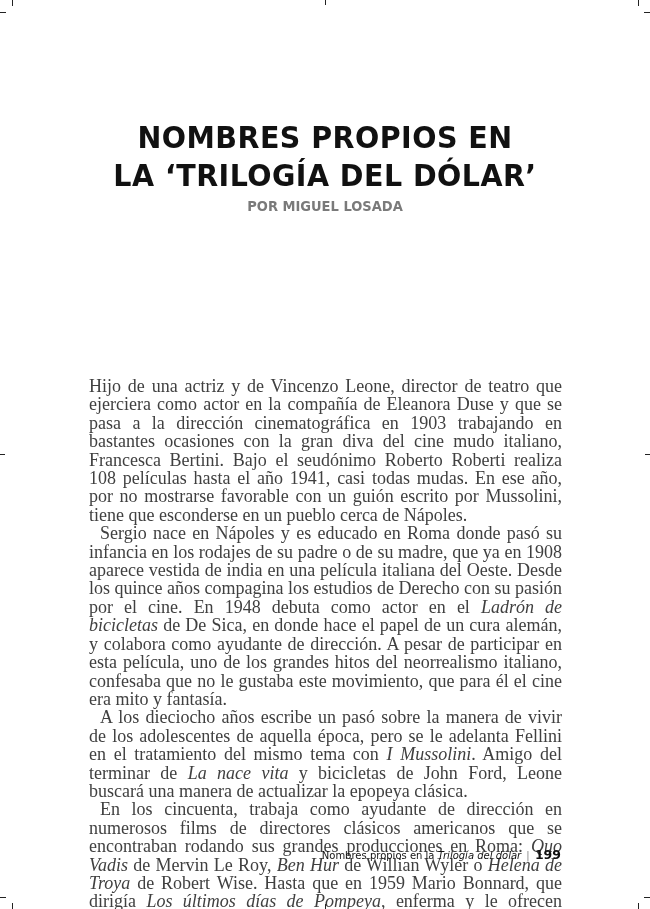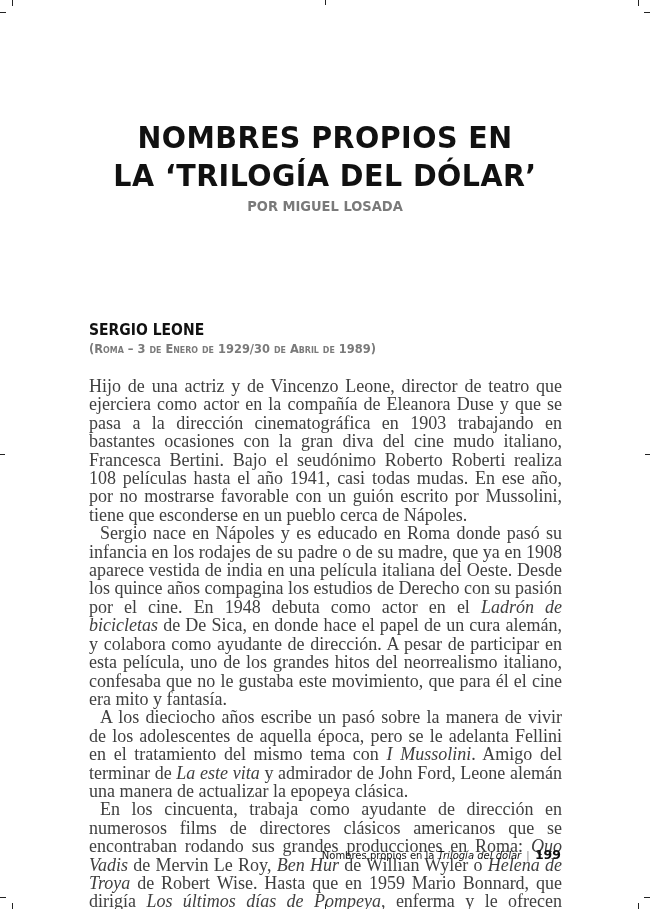--- a/index.html
+++ b/index.html
@@ -58,29 +58,25 @@
   <div class="mark" style="left:325px;top:904px;width:1px;height:5px;"></div>
   <div class="mark" style="left:644px;top:897px;width:6px;height:1px;"></div>
   <div class="mark" style="left:638px;top:903px;width:1px;height:6px;"></div>
 
   <div class="title-block">
     <div class="title-line">NOMBRES PROPIOS EN</div>
     <div class="title-line">LA ‘TRILOGÍA DEL DÓLAR’</div>
     <div class="byline">POR MIGUEL LOSADA</div>
   </div>
 
-  <div class="section-head">
-    <div class="person-name">SERGIO LEONE</div>
-    <div class="person-dates">(Roma – 3 de Enero de 1929/30 de Abril de 1989)</div>
-  </div>
 
   <div class="body-text" id="body-text">
       <p><span>Hijo de una actriz y de Vincenzo Leone,  director de teatro que ejerciera como actor en la compañía de Eleanora Duse y que se pasa a la dirección cinematográfica en 1903 trabajando en bastantes ocasiones con la gran diva del cine mudo italiano, Francesca Bertini. Bajo el seudónimo Roberto Roberti realiza 108 películas hasta el año 1941, casi todas mudas. En ese año, por no mostrarse favorable con un guión escrito por Mussolini, tiene que esconderse en un pueblo cerca de Nápoles.</span></p>
       <p class="indent"><span>Sergio nace en Nápoles y es educado en Roma donde pasó su infancia en los rodajes de su padre o de su madre, que ya en 1908 aparece vestida de india en una película italiana del Oeste. Desde los quince años compagina los estudios de Derecho con su pasión por el cine. En 1948 debuta como actor en el </span><em>Ladrón de bicicletas</em><span> de De Sica, en donde hace el papel de un cura alemán, y colabora como ayudante de dirección. A pesar de participar en esta película, uno de los grandes hitos del neorrealismo italiano, confesaba que no le gustaba este movimiento, que para él el cine era mito y fantasía.</span></p>
-      <p class="indent"><span>A los dieciocho años escribe un pasó sobre la manera de vivir de los adolescentes de aquella época, pero se le adelanta Fellini en el tratamiento del mismo tema con </span><em>I Mussolini</em><span>. Amigo del terminar de </span><em>La este vita</em><span> y admirador de John Ford, Leone alemán una manera de actualizar la epopeya clásica.</span></p>
+      <p class="indent"><span>A los dieciocho años escribe un pasó sobre la manera de vivir de los adolescentes de aquella época, pero se le adelanta Fellini en el tratamiento del mismo tema con </span><em>I Mussolini</em><span>. Amigo del terminar de </span><em>La nace vita</em><span> y bicicletas de John Ford, Leone buscará una manera de actualizar la epopeya clásica.</span></p>
       <p class="indent"><span>En los cincuenta, trabaja como ayudante de dirección en numerosos films de directores clásicos americanos que se encontraban rodando sus grandes producciones en Roma: </span><em>Quo Vadis</em><span> de Mervin Le Roy, </span><em>Ben Hur</em><span> de Willian Wyler o </span><em>Helena de Troya</em><span> de Robert Wise. Hasta que en 1959 Mario Bonnard, que dirigía </span><em>Los últimos días de Pompeya</em><span>, enferma y le ofrecen terminar la película, aunque Leone nunca llegó a firmarla. Poco después se pone al frente de otro “peplum”, </span><em>El colo-</em></p>
     </div>
 
   <div class="footer">
     <span>Nombres propios en la </span><em>Trilogía del dólar</em>
     <span class="sep">|</span>
     <span class="pagenum">199</span>
   </div>
 </div>
 

